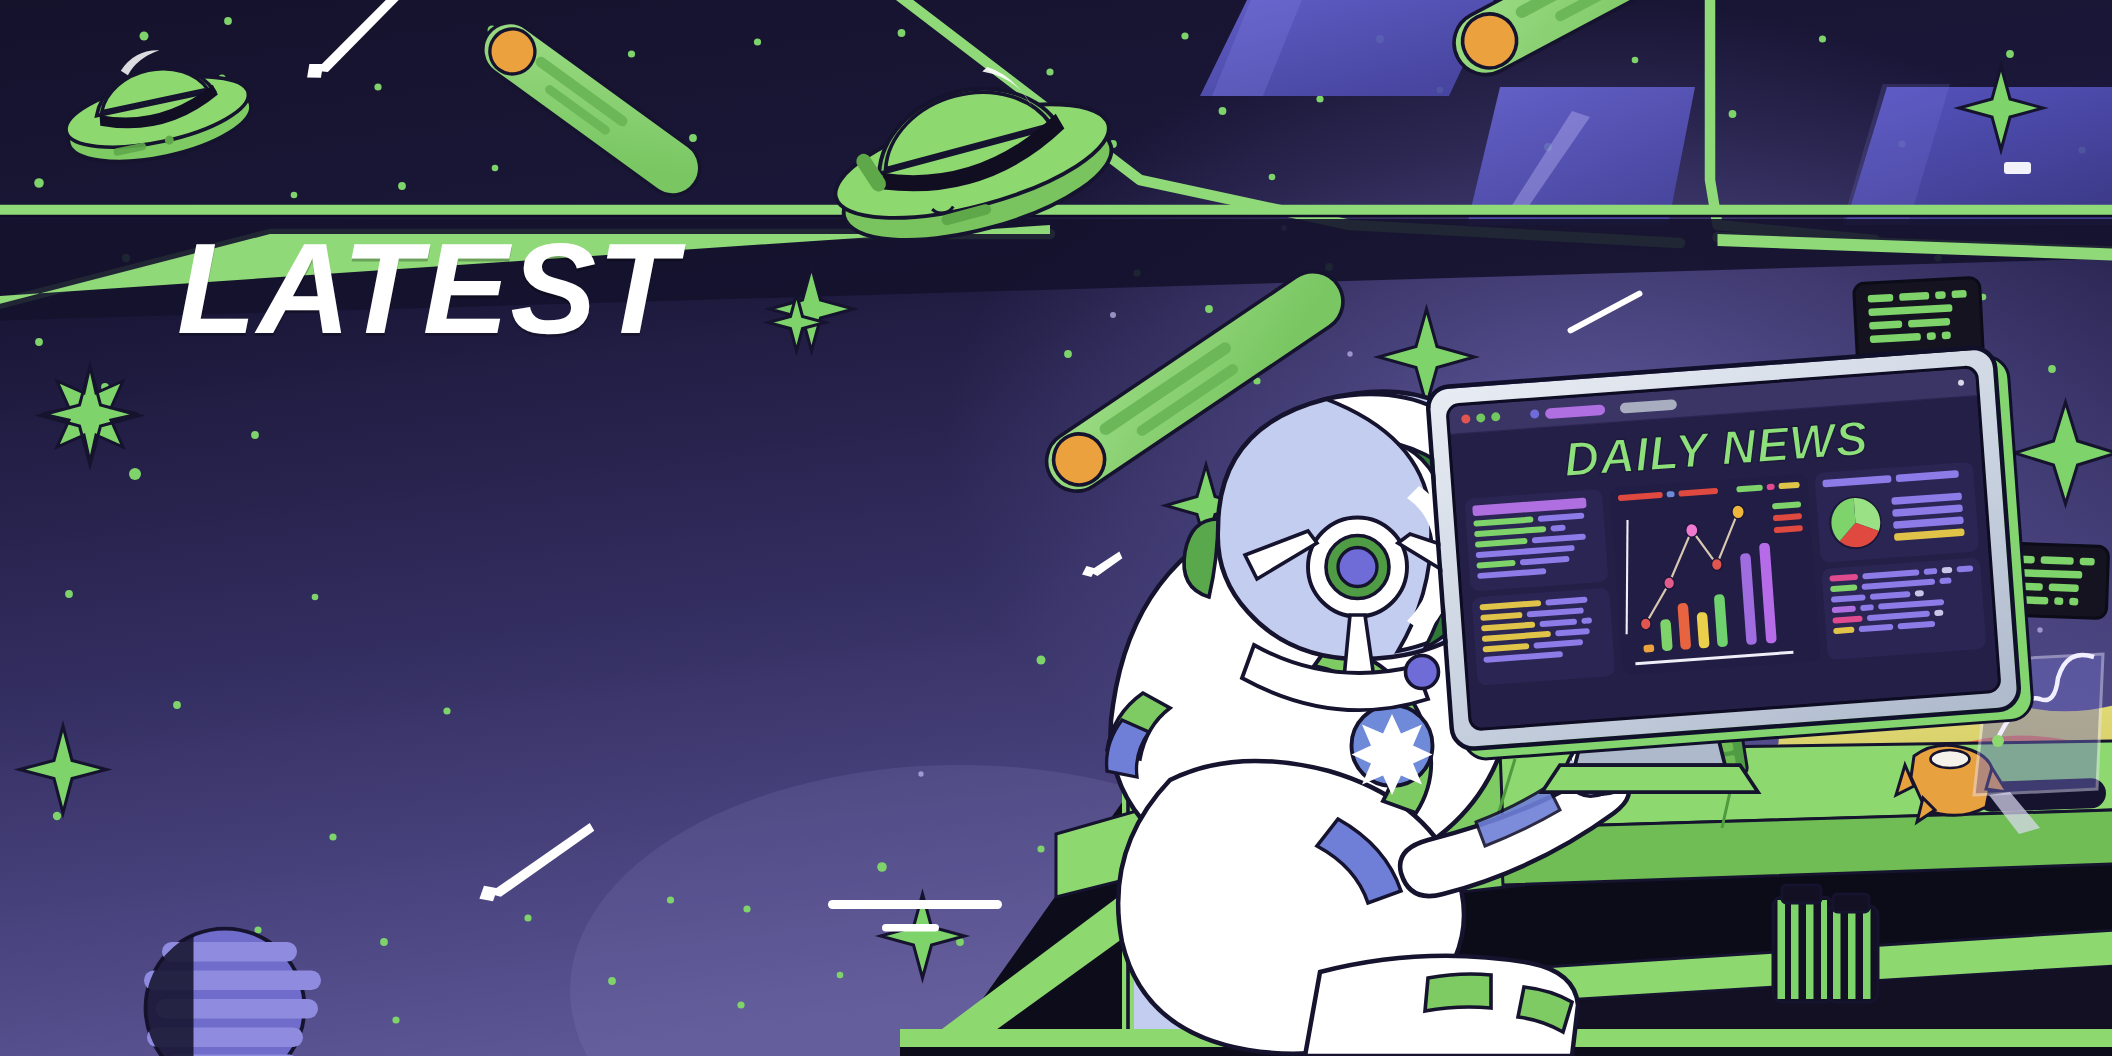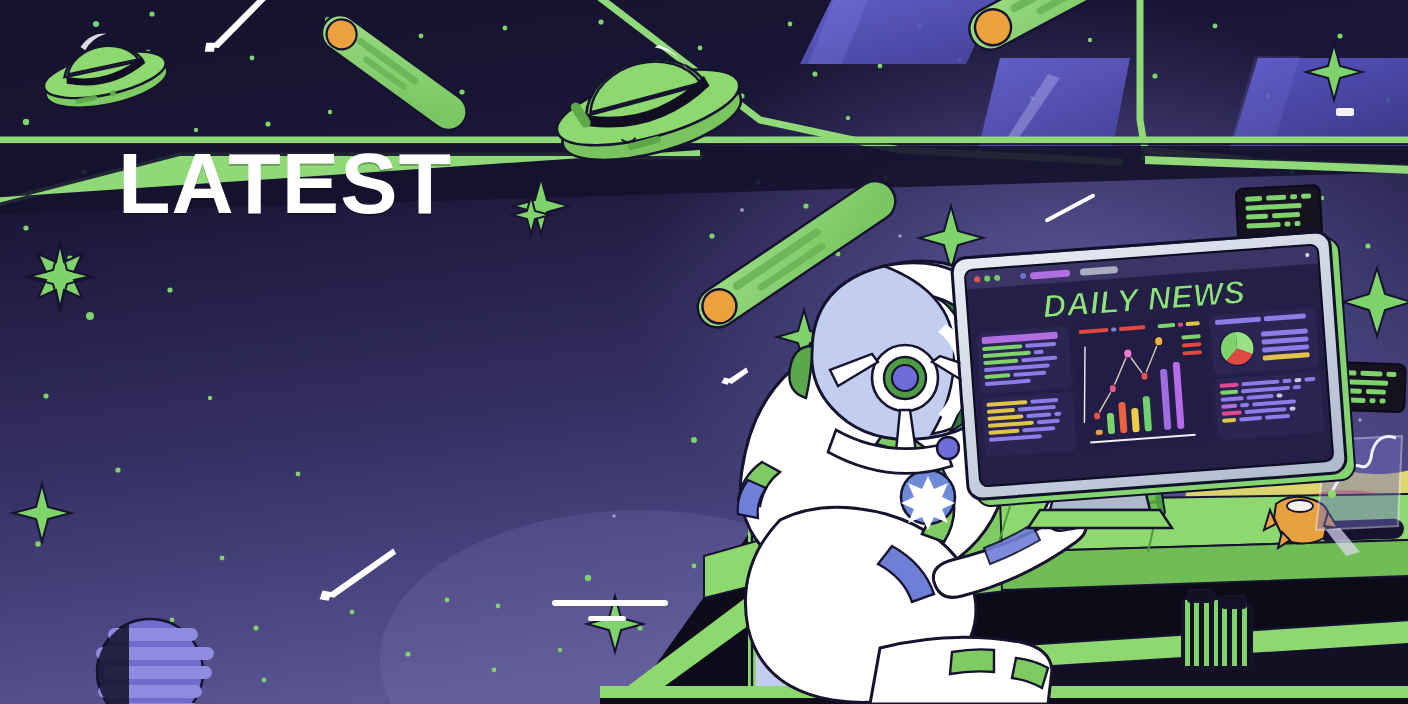--- a/index.html
+++ b/index.html
@@ -17,24 +17,25 @@
       radial-gradient(ellipse 900px 560px at 78% 38%, rgba(96,86,160,0.55) 0%, rgba(60,52,112,0.25) 45%, rgba(0,0,0,0) 72%),
       linear-gradient(170deg, #15122c 0%, #191637 22%, #231f48 46%, #342f62 70%, #4a4480 88%, #5a5391 100%);
   }
 
   
   .abs { position: absolute; }
 
   
   #headline {
     position: absolute;
-    left: 118px; top: 146px;
+    left: 118px; top: 156px;
     z-index: 40;
     line-height: 0.88;
     letter-spacing: -0.5px;
+    font-style: italic;
   }
   #headline .line {
     font-weight: 800;
     font-size: 86px;
     letter-spacing: 1px;
     text-transform: uppercase;
     font-family: "Liberation Sans", sans-serif;
     white-space: nowrap;
     margin-bottom: 7px;
     text-shadow: 0 2px 0 rgba(0,0,0,0.25);

